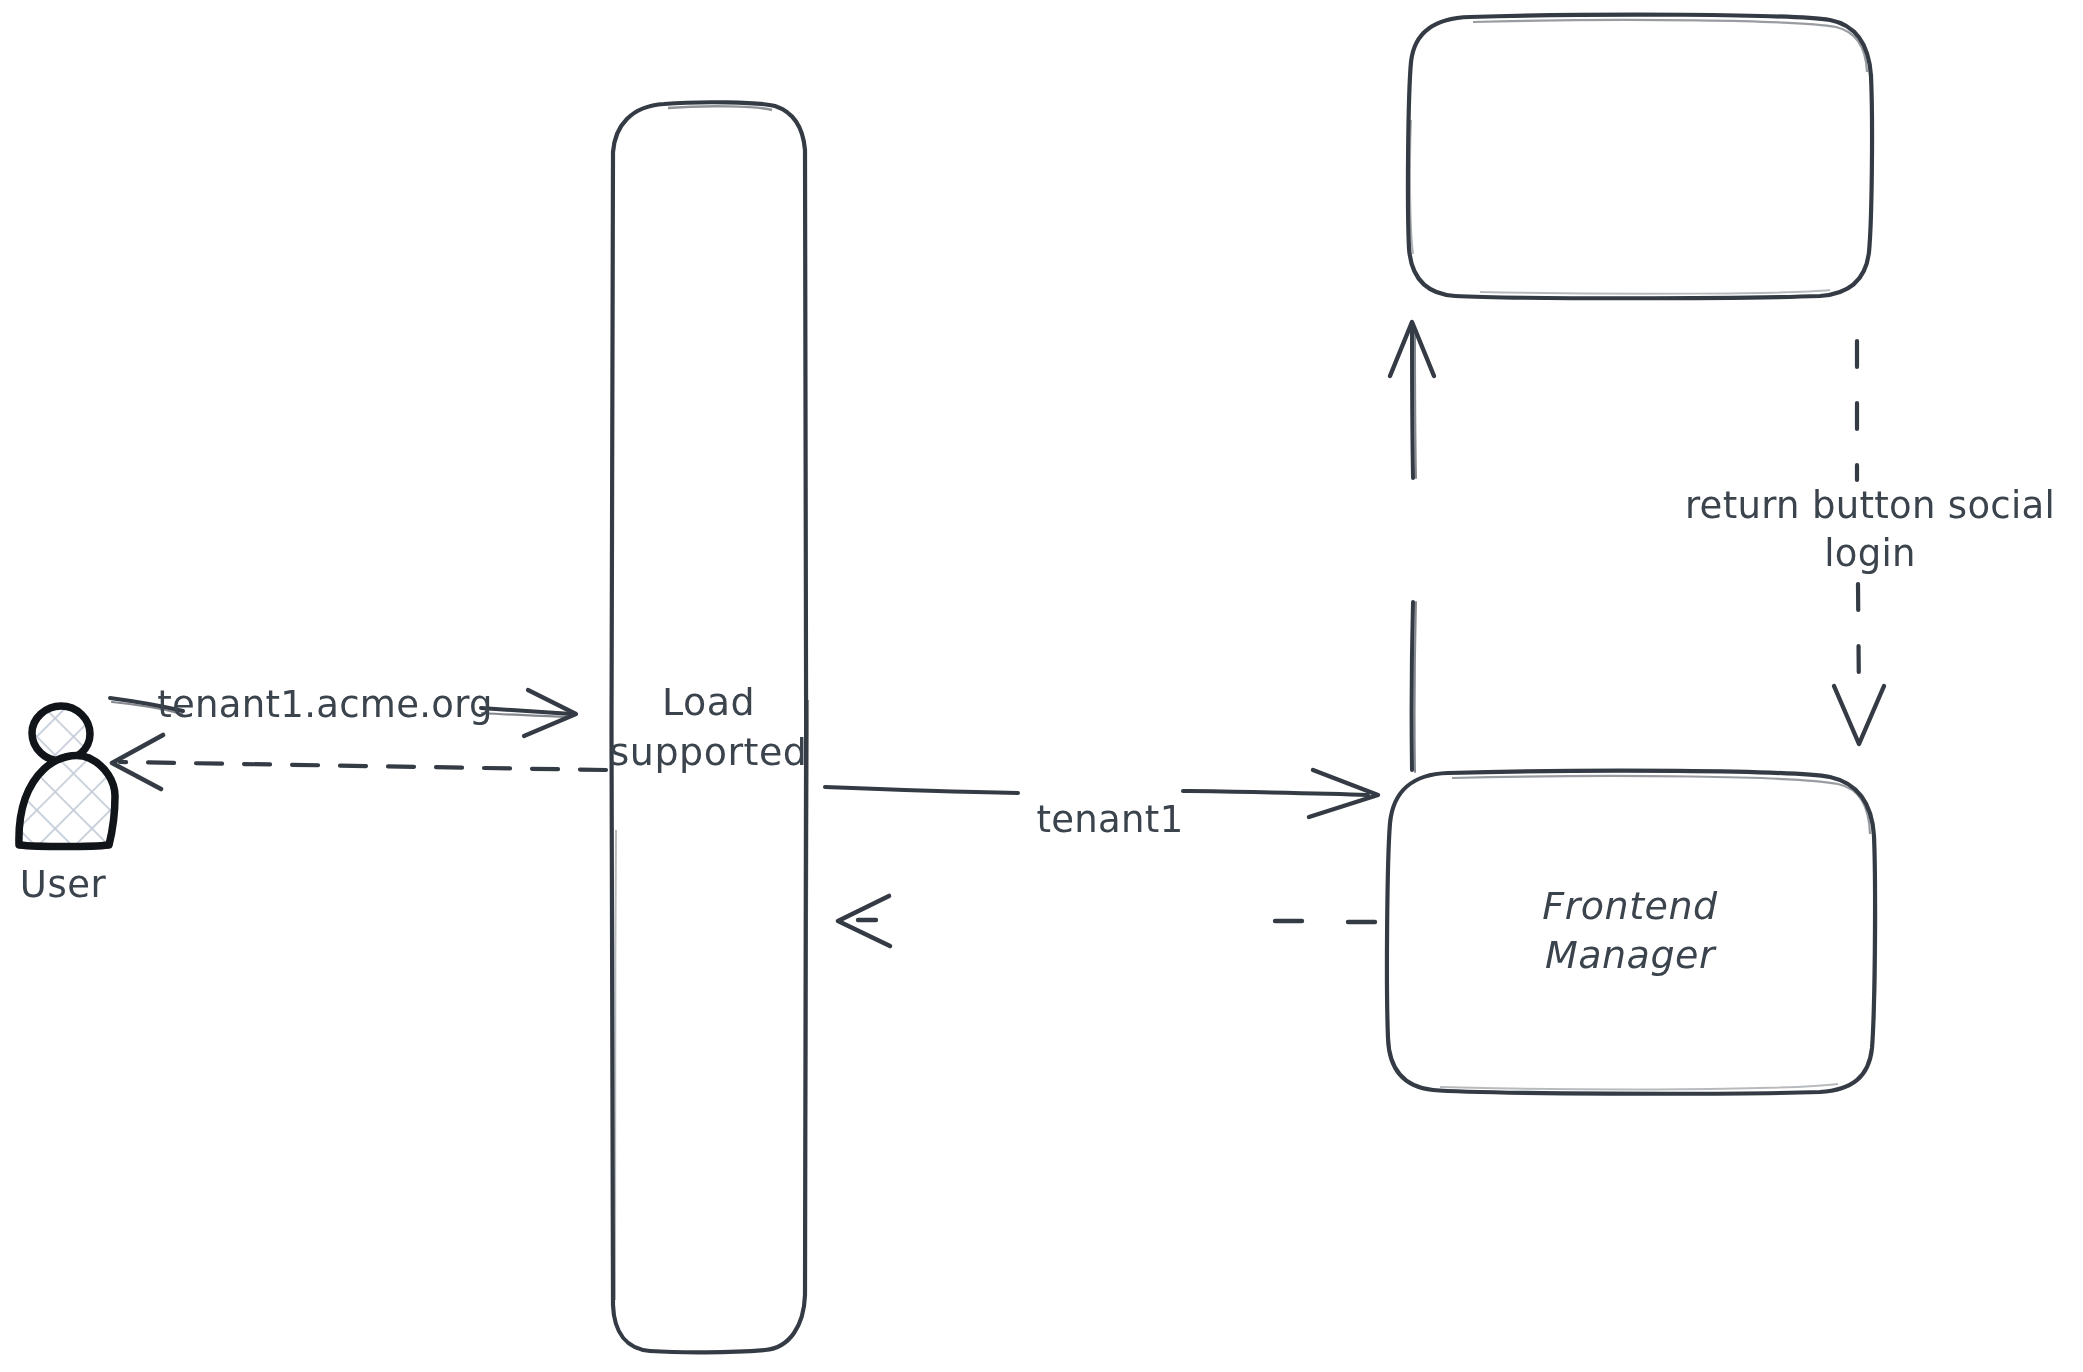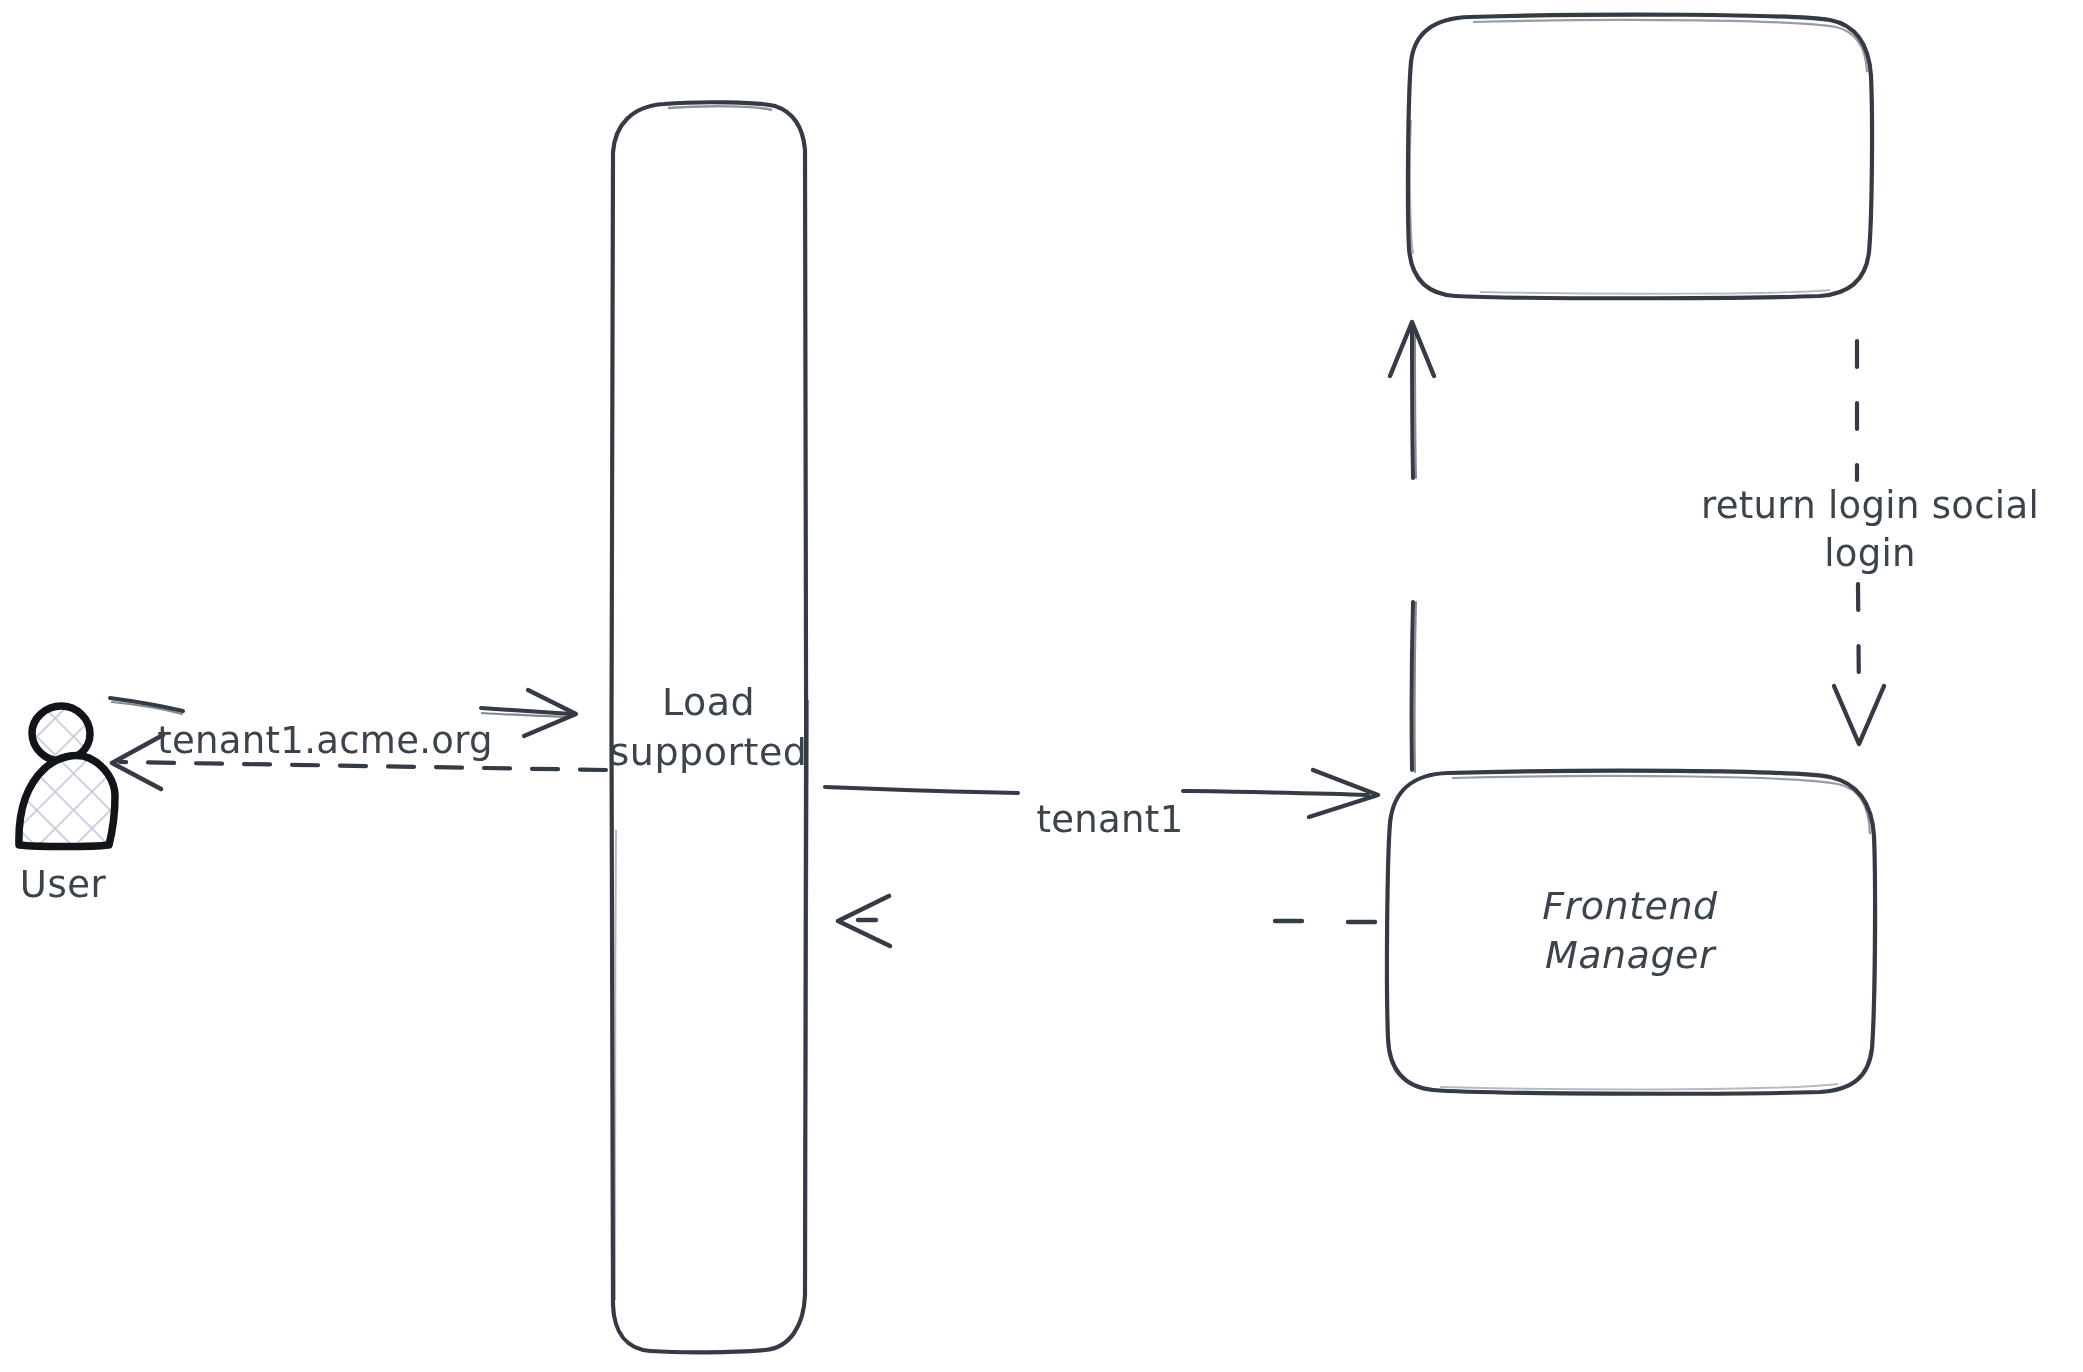--- a/index.html
+++ b/index.html
@@ -51,21 +51,21 @@
   .label-box {
     display: flex;
     align-items: center;
     justify-content: center;
     flex-direction: column;
   }
   .lbl-frontier   { left: 1408px; top: 15px;   width: 462px; height: 282px; }
   .lbl-fmanager   { left: 1385px; top: 770px;  width: 490px; height: 322px; font-style: italic; }
   .lbl-lbalancer  { left: 612px;  top: 103px;  width: 193px; height: 1249px; }
   .lbl-user       { left: 0px;    top: 862px;  width: 126px; height: 46px; }
-  .lbl-tenantacme { left: 170px;  top: 682px;  width: 310px; height: 46px; margin-top: 36px; }
+  .lbl-tenantacme { left: 170px;  top: 682px;  width: 310px; height: 46px; }
   .lbl-tenant1    { left: 1020px; top: 765px;  width: 180px; height: 46px; margin-top: 32px; }
   .lbl-rendergbtn { left: 880px;  top: 895px;  width: 460px; height: 46px; }
   .lbl-findauth   { left: 1195px; top: 480px;  width: 455px; height: 100px; }
   .lbl-retgoogle  { left: 1655px; top: 480px;  width: 430px; height: 100px; }
 </style>
 </head>
 <body>
 
 <div id="stage">
 
@@ -196,17 +196,17 @@
 
   <div class="actor-label label-box lbl-user">User</div>
 
   <div class="edge-label label-box lbl-tenantacme">tenant1.acme.org</div>
 
   <div class="edge-label label-box lbl-tenant1">tenant1</div>
 
 
 
   <div class="edge-label label-box lbl-retgoogle">
-    <span>return login social</span>
+    <span>return button social</span>
     <span>login</span>
   </div>
 
 </div>
 
 </body></html>

